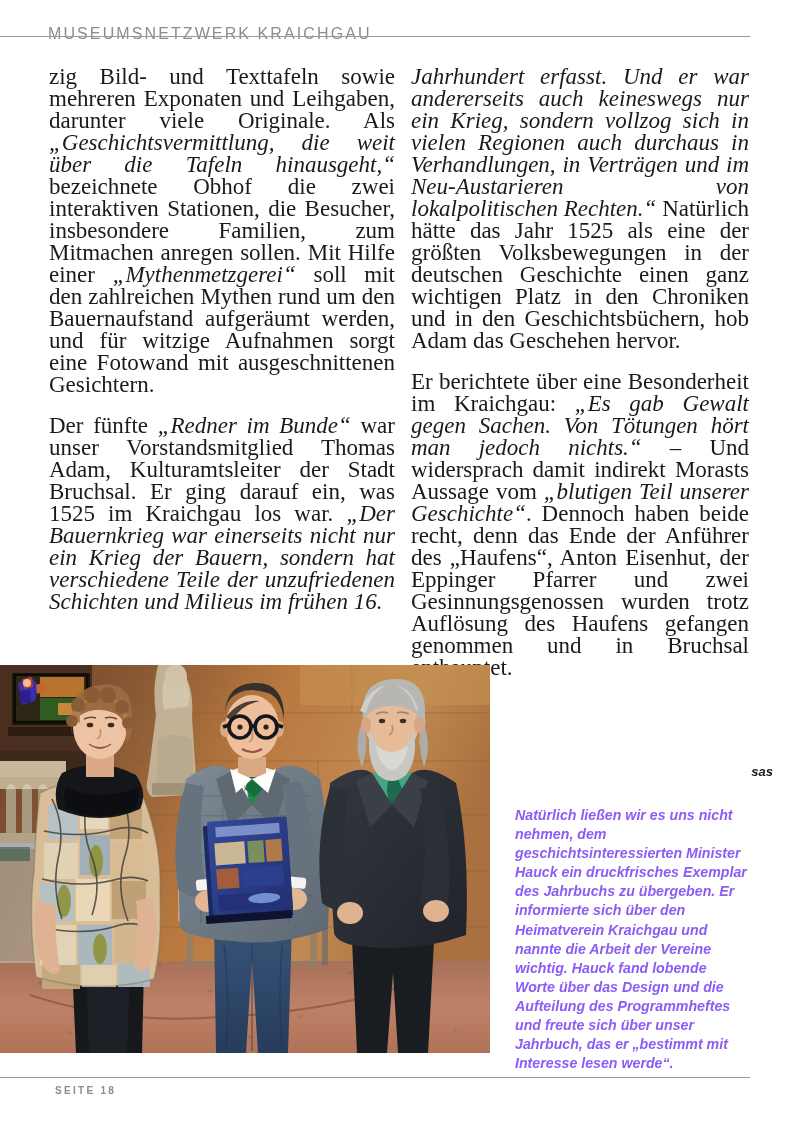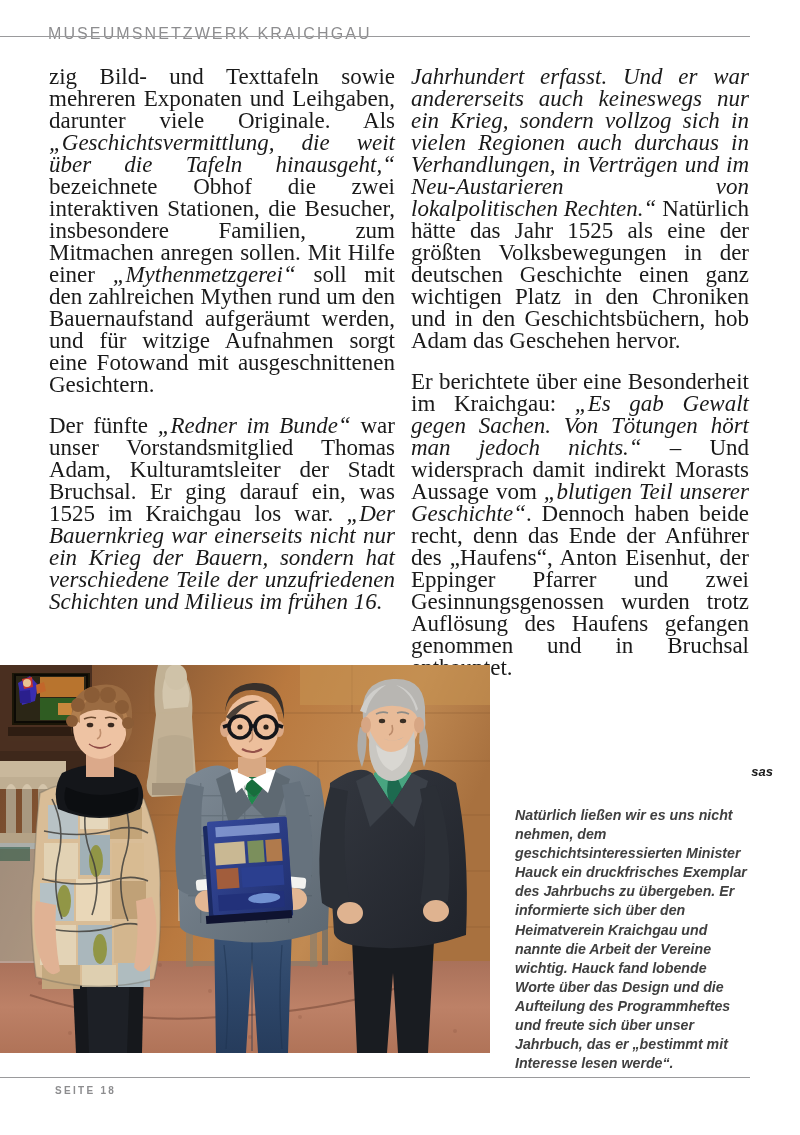--- a/index.html
+++ b/index.html
@@ -136,21 +136,21 @@
   #caption {
     position: absolute;
     left: 515px;
     top: 806px;
     width: 234px;
     font-family: "Liberation Sans", "DejaVu Sans", sans-serif;
     font-style: italic;
     font-weight: bold;
     font-size: 14.2px;
     line-height: 19.1px;
-    color: #404040;
+    color: #8b5cf6;
     text-align: left;
   }
 </style>
 </head>
 <body>
 
 <div id="page-header">
   <div class="head-text">MUSEUMSNETZWERK KRAICHGAU</div>
 </div>
 <div id="header-rule"></div>

